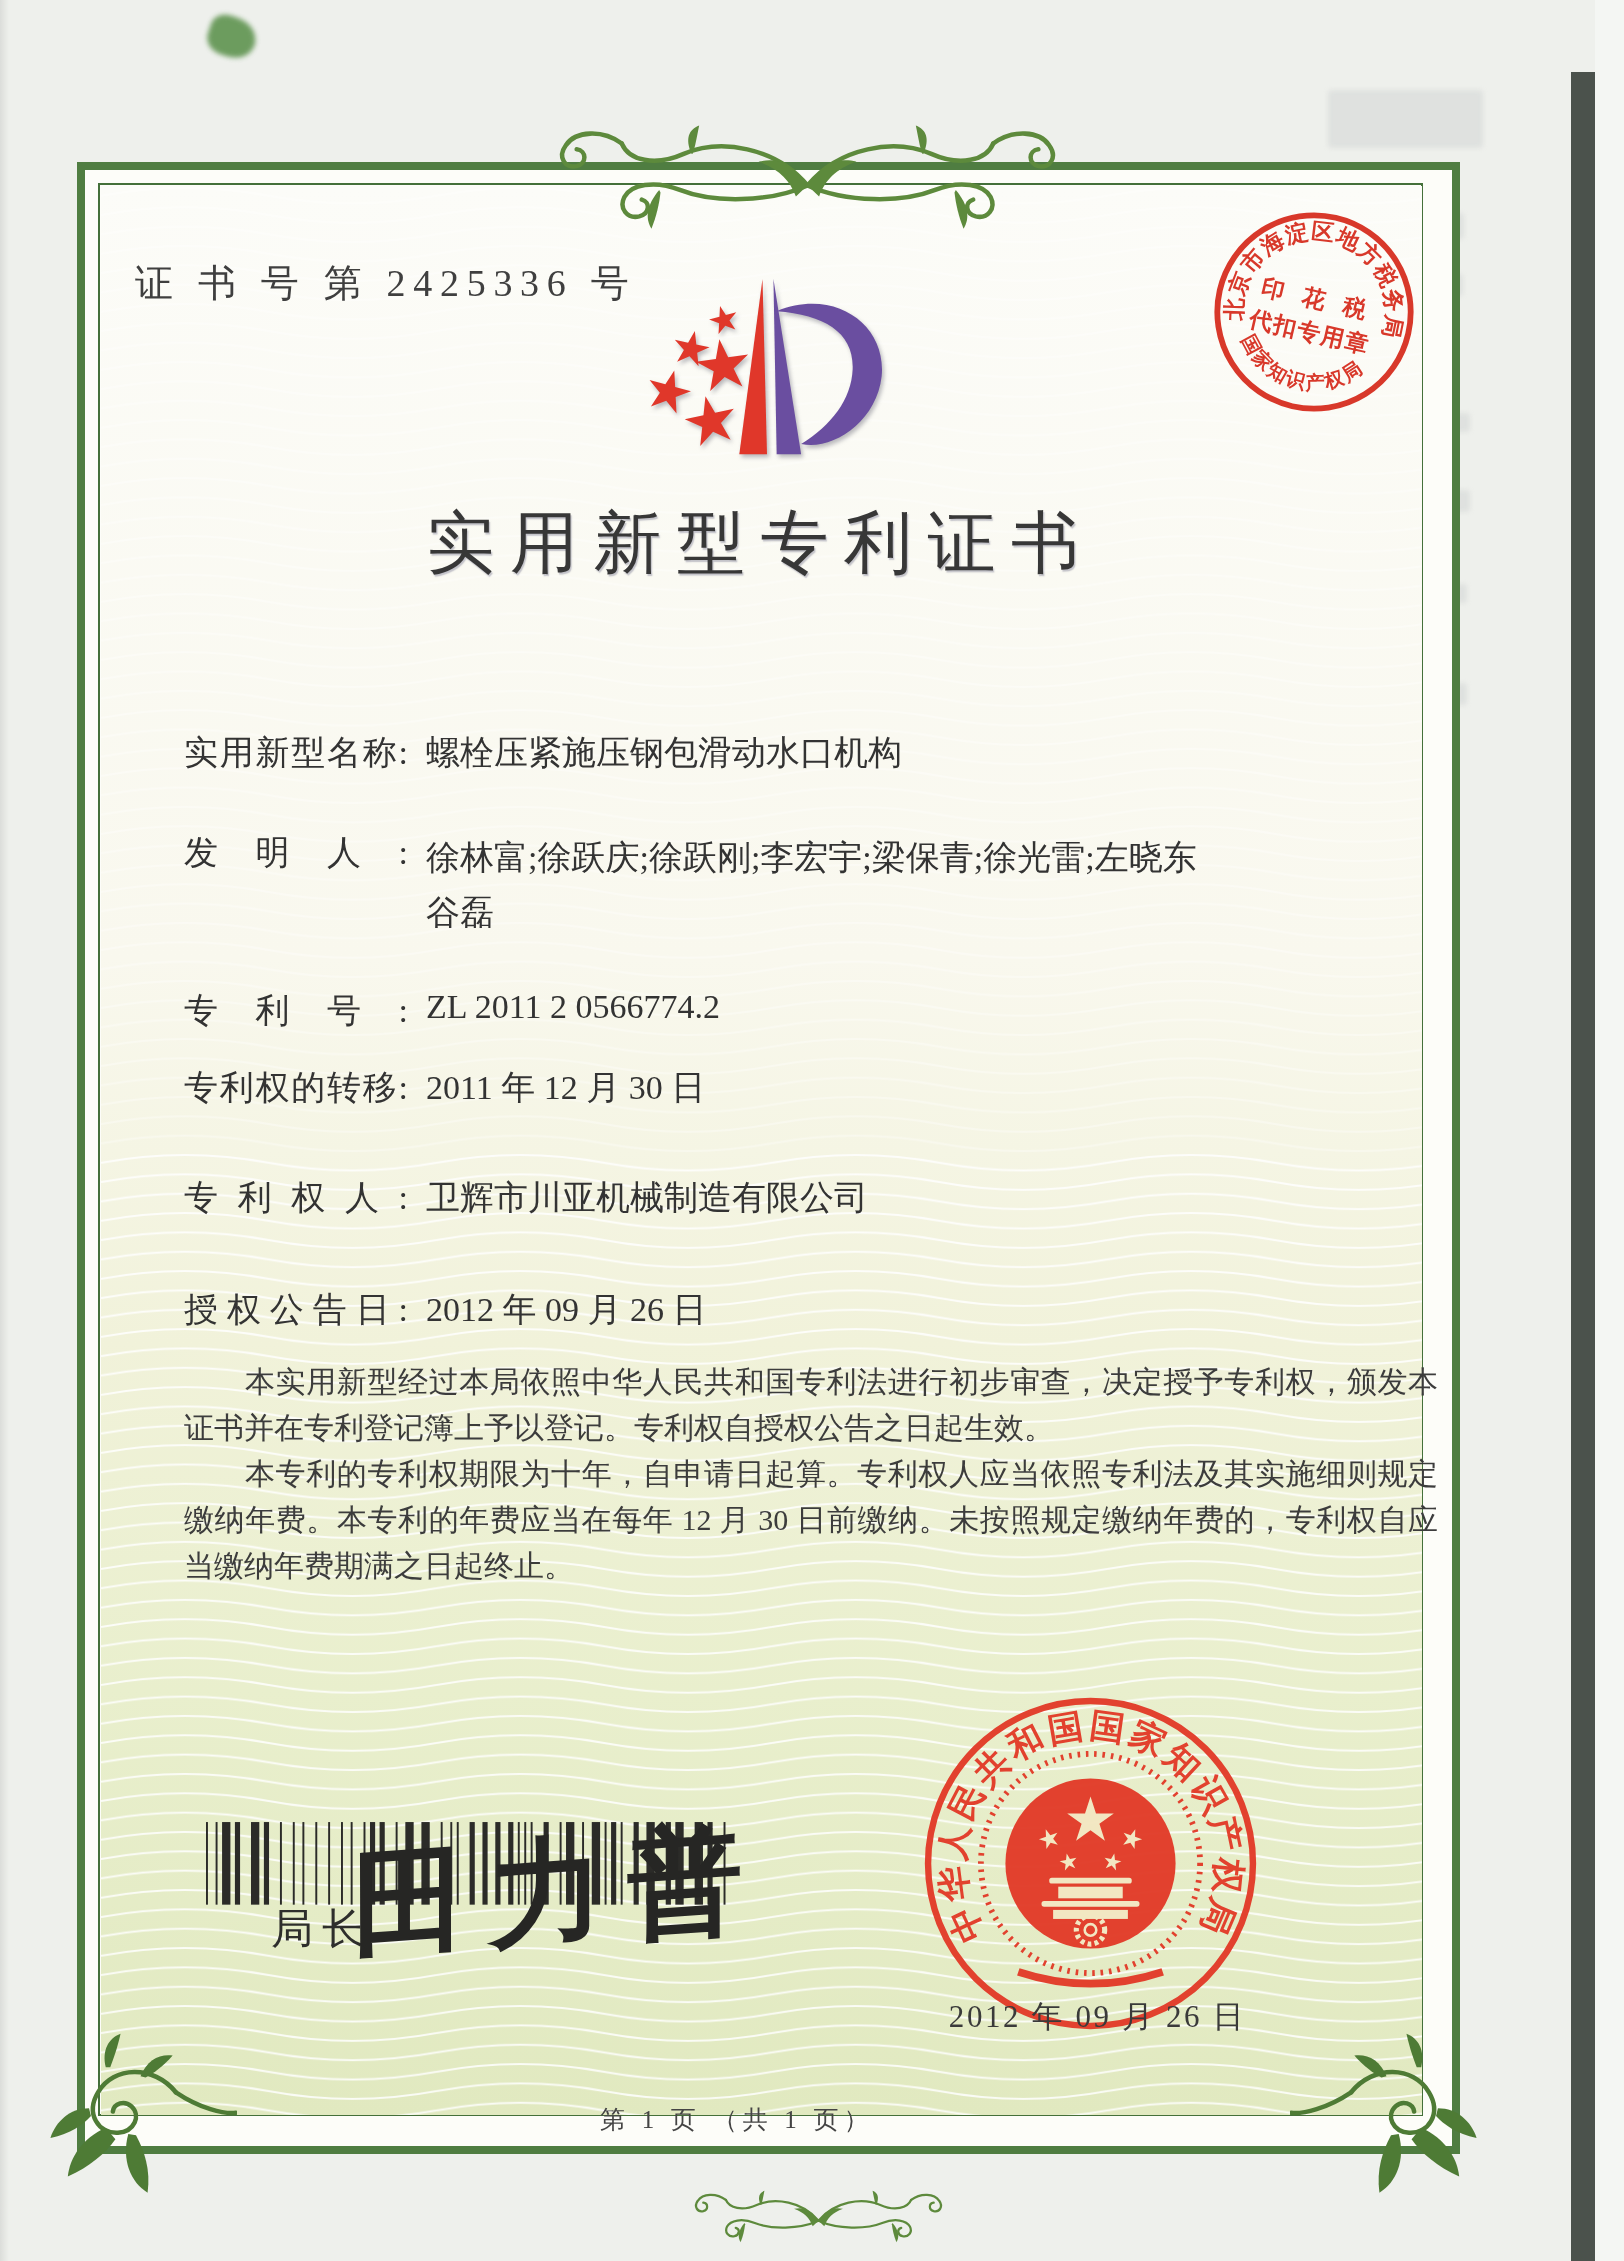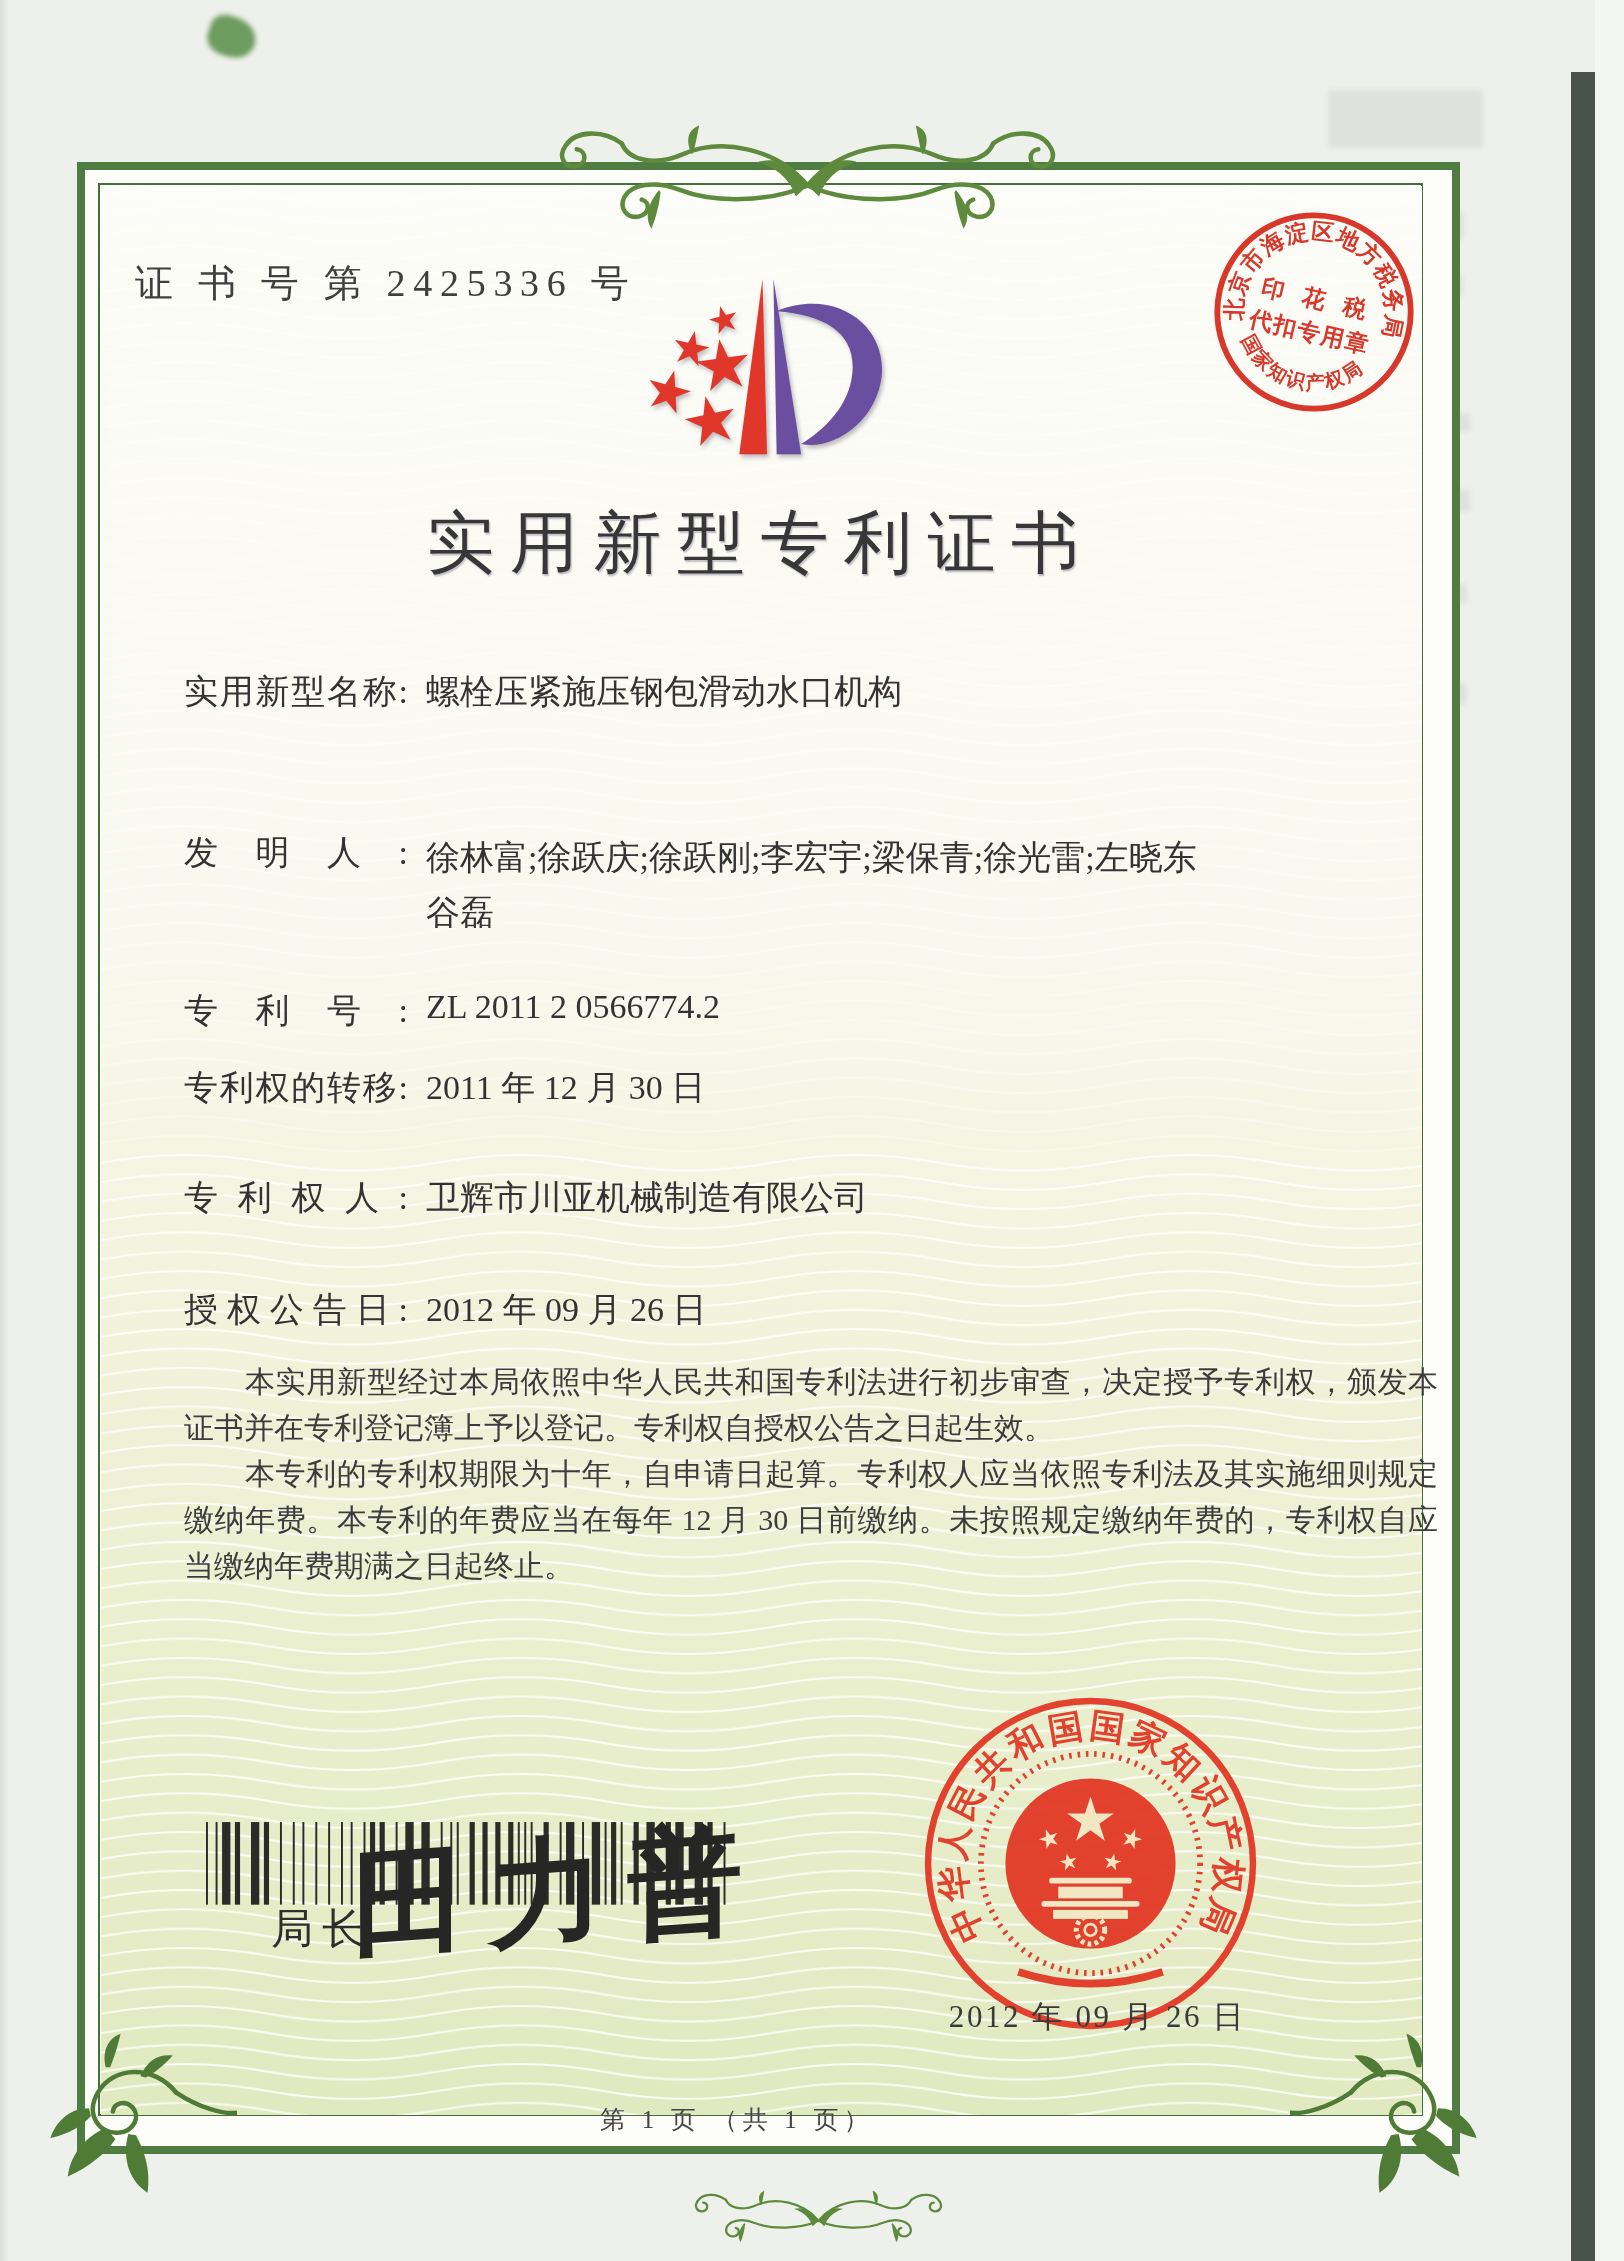--- a/index.html
+++ b/index.html
@@ -137,21 +137,21 @@
     <text font-size="30" letter-spacing="3">
       <textPath href="#taxBotArc">国家知识产权局</textPath>
     </text>
     <text x="0" y="-8" text-anchor="middle" font-size="36" letter-spacing="10">印 花 税</text>
     <text x="0" y="44" text-anchor="middle" font-size="36" letter-spacing="2">代扣专用章</text>
   </g>
 </svg>
 
 <div class="abs title">实用新型专利证书</div>
 
-<div class="abs field-row" style="top:669px;justify-content:space-between;">
+<div class="abs field-row" style="top:730px;justify-content:space-between;">
   <span class="field-label">实用新型名称:</span>
   <span class="field-value">螺栓压紧施压钢包滑动水口机构</span>
 </div>
 <div class="abs field-row" style="top:830px;">
   <span class="field-label">发明人:</span>
   <span class="field-value inv-lines">
     <div>徐林富;徐跃庆;徐跃刚;李宏宇;梁保青;徐光雷;左晓东</div>
     <div>谷磊</div>
   </span>
 </div>

